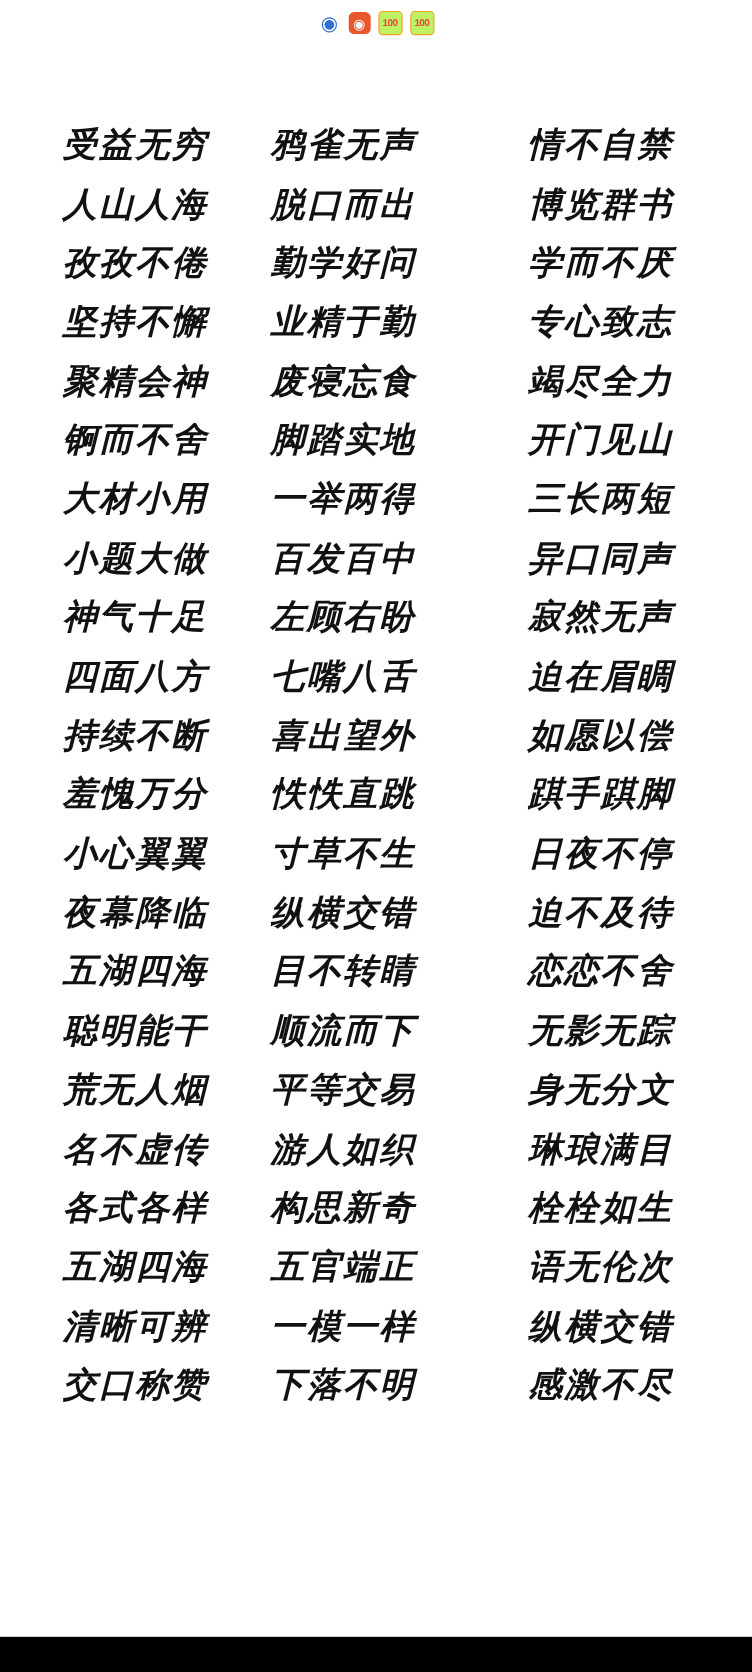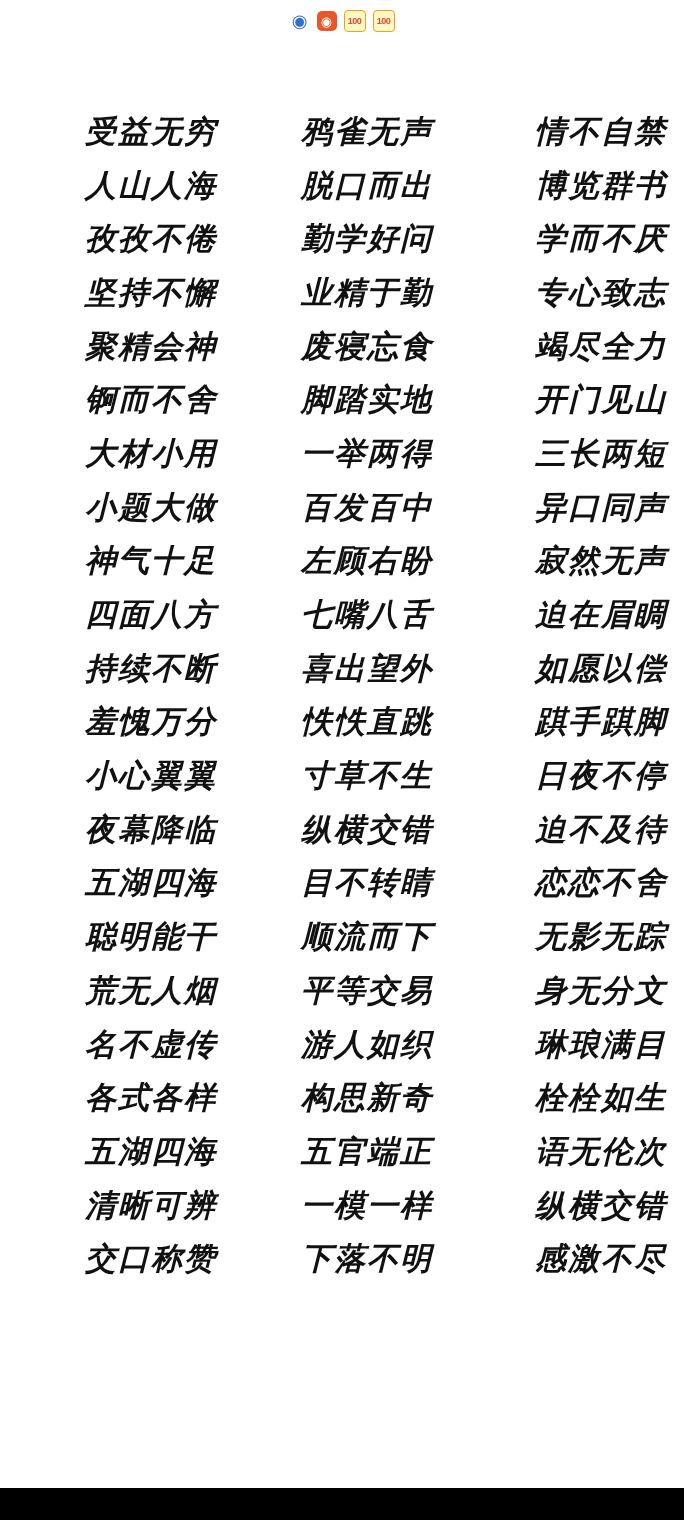--- a/index.html
+++ b/index.html
@@ -55,21 +55,21 @@
     font-size: 18px;
     border-radius: 50%;
   }
   .icon-weibo {
     background: #e8572a;
     color: #ffffff;
     font-size: 13px;
     border-radius: 5px;
   }
   .icon-100 {
-    background: #fef9c3;
+    background: #bef264;
     color: #e8453c;
     border: 1px solid #f0a020;
     font-weight: bold;
     font-size: 9px;
     letter-spacing: -0.5px;
   }
   .grid {
     position: absolute;
     left: 0;
     top: 105px;
@@ -86,22 +86,22 @@
   .cell {
     flex: 0 0 auto;
     color: #111111;
     font-size: 31px;
     font-weight: 700;
     letter-spacing: 2px;
     white-space: nowrap;
     font-family: "Liberation Serif", "DejaVu Serif", serif;
     font-style: italic;
   }
-  .col0 { width: 189px; padding-left: 85px; }
-  .col1 { width: 190px; padding-left: 0px; margin-left: 27px; }
+  .col0 { width: 189px; padding-left: 57px; }
+  .col1 { width: 190px; padding-left: 0px; }
   .col2 { width: 250px; padding-left: 0px; margin-left: 44px; }
 </style>
 </head>
 <body>
 
 <div class="page">
   <div class="sheet">
 
     <div class="icon-bar">
       <span class="icon icon-globe">◉</span>

